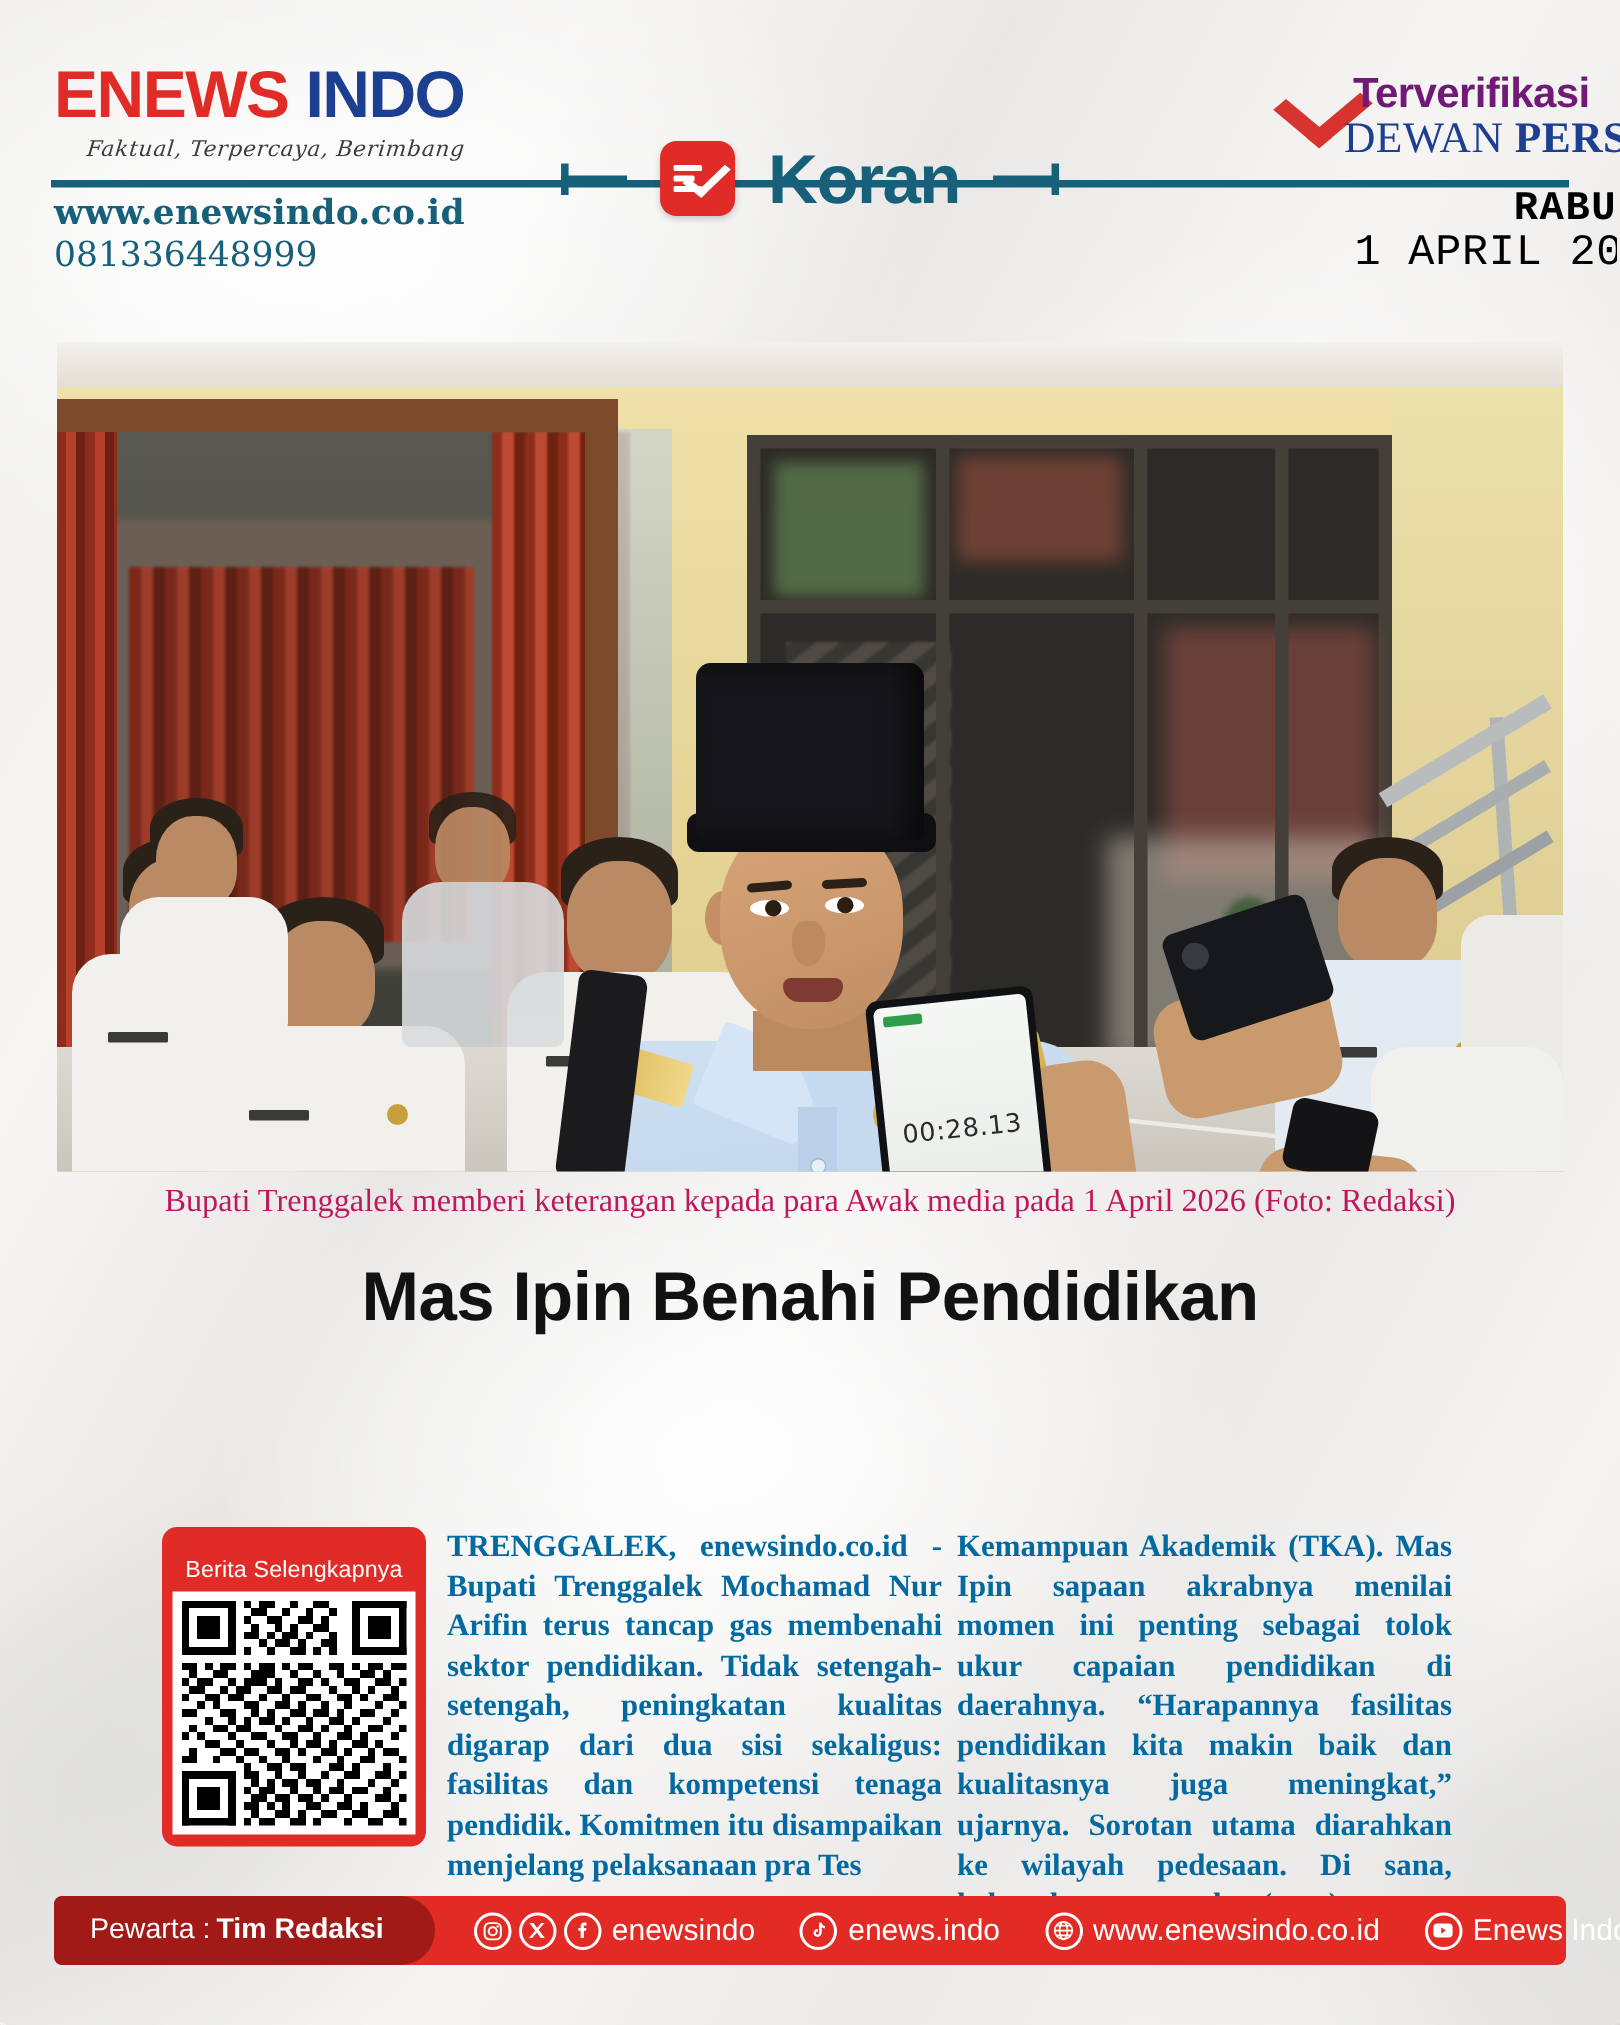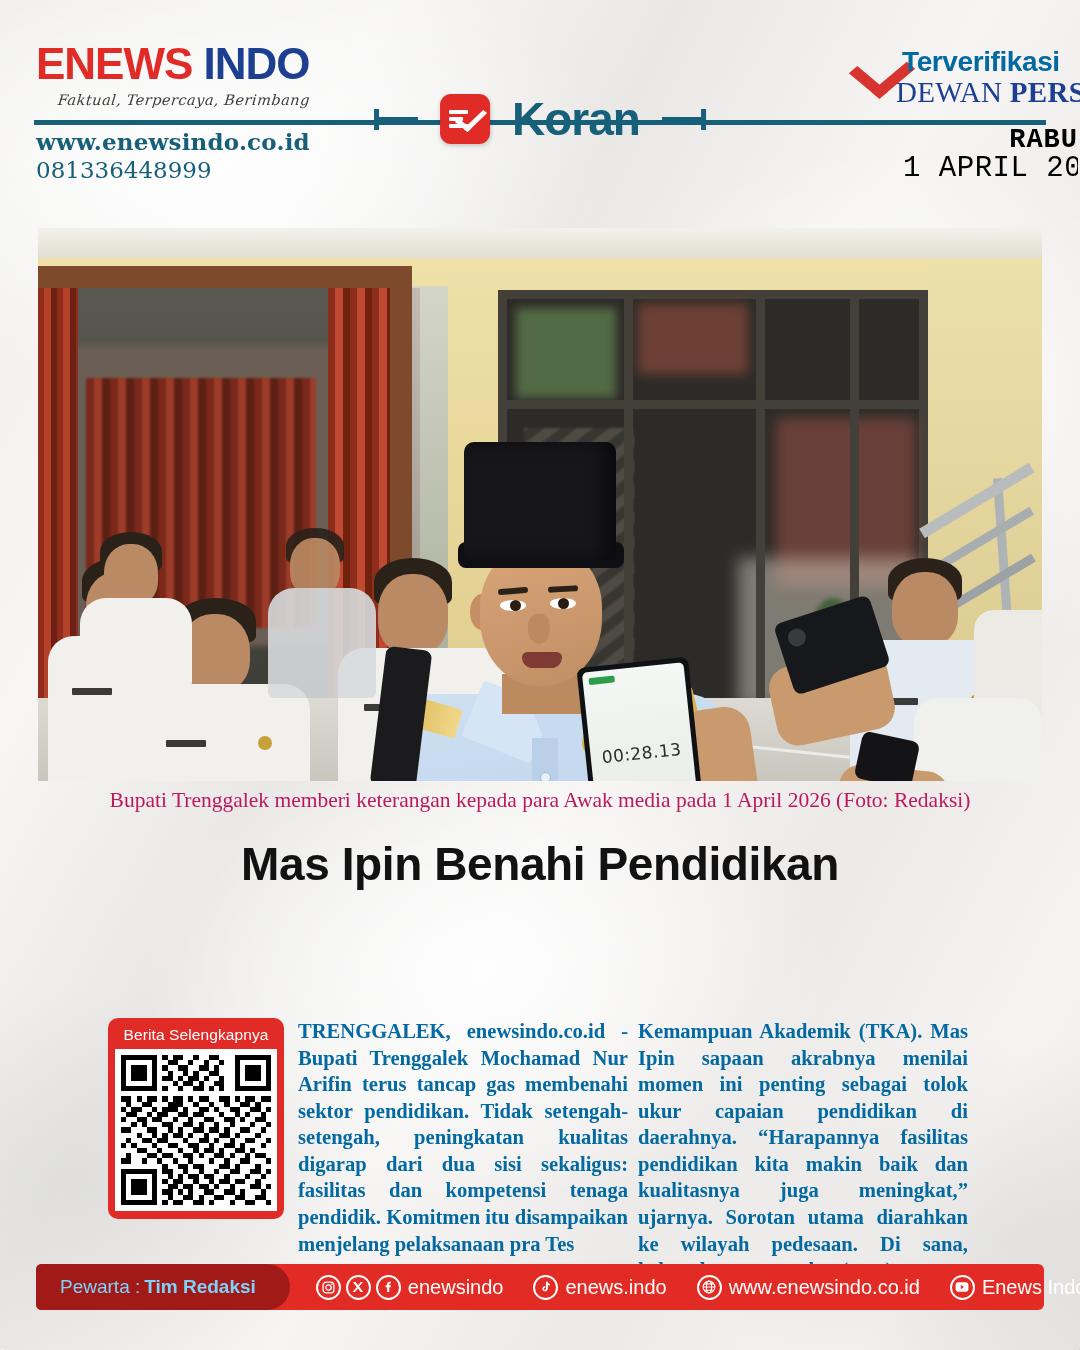--- a/index.html
+++ b/index.html
@@ -68,21 +68,21 @@
   }
   .koran-word { font-size: 46px; font-weight: bold; color: #17607a; letter-spacing: -1px; }
 
   
   .verified { position: absolute; right: 6px; top: 46px; width: 216px; height: 64px; }
   .verified .check {
     position: absolute; left: 4px; top: 2px; width: 40px; height: 46px;
     border-right: 11px solid #d8342f; border-bottom: 11px solid #d8342f;
     transform: rotate(40deg) skewX(-10deg);
   }
-  .v-line1 { position: absolute; left: 44px; top: 0px; font-size: 28px; font-weight: bold; color: #0369a1; letter-spacing: -.4px; }
+  .v-line1 { position: absolute; left: 44px; top: 0px; font-size: 28px; font-weight: bold; color: #701a75; letter-spacing: -.4px; }
   .v-line2 { position: absolute; left: 38px; top: 30px; font-family: "Liberation Serif", serif; font-size: 29px; color: #1d3f91; letter-spacing: .3px; white-space: nowrap; }
   .v-line2 b { font-weight: bold; }
 
   .datebox { position: absolute; right: 2px; top: 126px; text-align: right; font-family: Liberation Mono, monospace; color: #000000; width: 240px; overflow: hidden; }
   .datebox .dow { font-size: 27px; font-weight: bold; letter-spacing: 1px; line-height: 1.05; }
   .datebox .dmy { font-size: 29px; letter-spacing: .5px; line-height: 1.05; white-space: nowrap; margin-right: -22px; }
 
   
   .category {
     position: absolute; left: 50%; top: 176px; transform: translateX(-50%);
@@ -199,37 +199,37 @@
 
   
   .headline {
     position: absolute; left: 0; right: 0; top: 836px; text-align: center;
     font-size: 46px; font-weight: bold; color: #121212; line-height: 1.22;
     letter-spacing: -.4px;
   }
   .headline div { white-space: nowrap; }
 
   
-  .qr-card { position: absolute; left: 108px; top: 1018px; width: 176px; background: #e02b26; border-radius: 10px; padding: 6px 7px 8px; }
+  .qr-card { position: absolute; left: 108px; top: 1018px; width: 176px; background: #e02b26; border-radius: 10px; padding: 18px 7px 8px; }
   .qr-title { color:#fff; font-size: 15.5px; text-align:center; padding: 2px 0 5px; letter-spacing:.1px; }
   .qr-img { width: 162px; height: 162px; background:#fff; padding:6px; }
   .qr-img svg { display:block; }
 
   .col { position: absolute; top: 1018px; width: 330px; font-family: "Liberation Serif", serif;
          font-size: 20.6px; font-weight: bold; line-height: 1.29; color: #0369a1; text-align: justify; }
   .col-left { left: 298px; }
   .col-right { left: 638px; }
 
   
   .footer-bar {
     position: absolute; left: 36px; top: 1264px; width: 1008px; height: 46px;
     background: #e32b25; border-radius: 6px; display:flex; align-items:center;
   }
   .pewarta {
-    background:#a11a17; color:#7dd3fc; height:46px; border-radius:6px 26px 26px 6px;
+    background:#a11a17; color:#ffffff; height:46px; border-radius:6px 26px 26px 6px;
     display:flex; align-items:center; padding: 0 34px 0 24px; font-size:19px; white-space:nowrap;
   }
   .pewarta b { font-weight:bold; margin-left:4px; }
   .fgroup { display:flex; align-items:center; gap:5px; color:#fff; font-size:20px; white-space:nowrap; }
   .fgroups { display:flex; align-items:center; gap:30px; margin-left:26px; }
   .ic { width:25px; height:25px; border:2px solid #fff; border-radius:50%; display:flex; align-items:center; justify-content:center; flex:none; }
   .ic svg { display:block; }
   .ftxt { margin-left:2px; }
 </style>
 </head>

